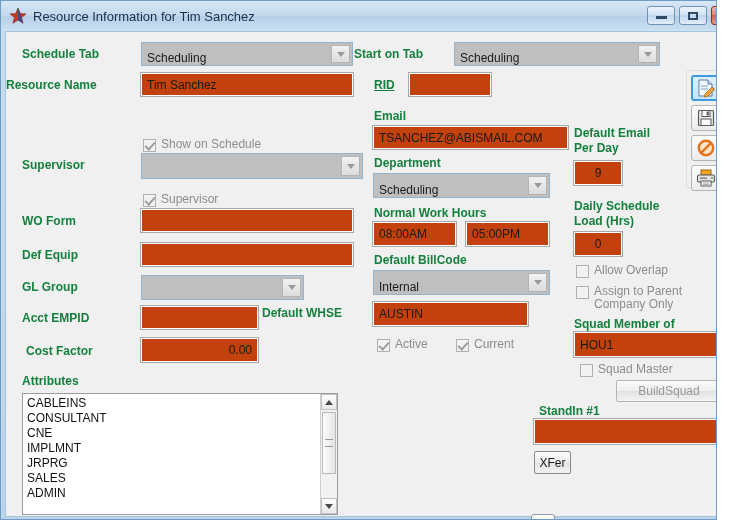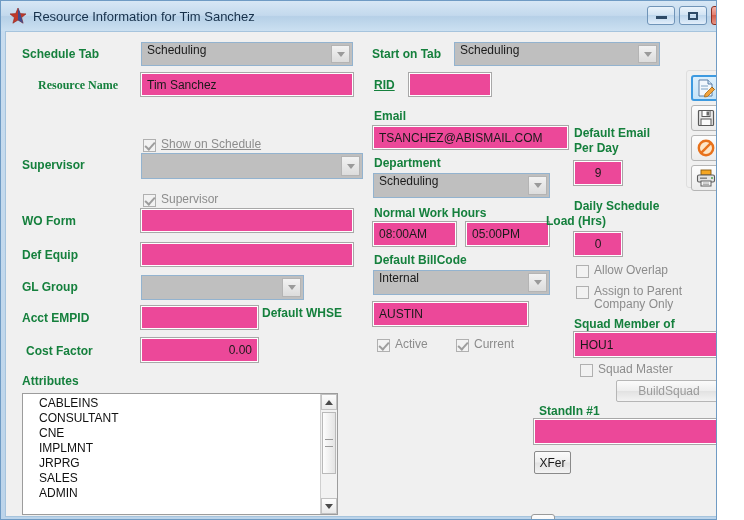--- a/index.html
+++ b/index.html
@@ -89,42 +89,42 @@
   .lbl {
     position: absolute;
     font-size: 12px;
     color: #15803d;
     font-weight: bold;
     white-space: nowrap;
   }
   .fld {
     position: absolute;
     box-sizing: border-box;
-    background: #ec4899;
+    background: #c2410c;
     border: 1px solid #ffffff;
     outline: 1px solid #a8a8a8;
     font-size: 12px;
     color: #1a1a1a;
     display: flex;
     align-items: center;
     padding: 0 5px;
     white-space: nowrap;
     overflow: hidden;
   }
   .fld.rt { justify-content: flex-end; }
   .fld.ctr { justify-content: center; }
   .combo {
     position: absolute;
     box-sizing: border-box;
     background: #bfbfbf;
     border: 1px solid #93b3cf;
     font-size: 12px;
     color: #1a1a1a;
     display: flex;
-    align-items: flex-start;
+    align-items: flex-end;
     padding: 0 5px;
     white-space: nowrap;
     cursor: pointer;
   }
   .combo .arrowbox {
     position: absolute;
     right: 2px; top: 2px; bottom: 2px;
     width: 19px;
     background: linear-gradient(to bottom, #f2f2f2, #dcdcdc);
     border: 1px solid #b4b4b4;
@@ -190,21 +190,21 @@
     border: 1px solid #9c9c9c;
     overflow: hidden;
   }
   #attr-items {
     position: absolute;
     left: 0; top: 2px; right: 18px;
   }
   .attr-item {
     font-size: 12px;
     color: #111111;
-    padding: 0 16px;
+    padding: 0 4px;
     height: 15px;
     line-height: 15px;
     white-space: nowrap;
     cursor: pointer;
   }
   #attr-scroll {
     position: absolute;
     right: 0; top: 0; bottom: 0;
     width: 17px;
     background: #f2f2f2;
@@ -315,24 +315,24 @@
   <div id="client">
 
     <span class="lbl" style="left:16px; top:15px;">Schedule Tab</span>
     <div class="combo" style="left:135px; top:10px; width:212px; height:24px;">
       <span>Scheduling</span>
       <span class="arrowbox">
           <i class="tri-down"></i>
         </span>
     </div>
 
-    <span class="lbl" style="left:32px; top:46px;font-family:Liberation Serif, serif;">Resource Name</span>
+    <span class="lbl" style="left:0; top:46px;">Resource Name</span>
     <div class="fld" style="left:135px; top:41px; width:212px; height:23px;">Tim Sanchez</div>
 
-    <div class="chk checked" style="left:137px; top:106px;text-decoration:underline;">
+    <div class="chk checked" style="left:137px; top:106px;">
       <span class="box"></span>
       <span class="ctext">Show on Schedule</span>
     </div>
 
     <span class="lbl" style="left:16px; top:126px;">Supervisor</span>
     <div class="combo" style="left:135px; top:121px; width:222px; height:26px;">
       <span></span>
       <span class="arrowbox">
           <i class="tri-down"></i>
         </span>
@@ -383,21 +383,21 @@
           <span class="grip"></span>
         </div>
         <div class="sb-btn down">
           <i class="sb-dn-tri"></i>
         </div>
       </div>
     </div>
 
     <div class="btn" style="left:18px; top:487px; width:104px; height:22px;">Edit Attributes</div>
 
-    <span class="lbl" style="left:366px; top:15px;">Start on Tab</span>
+    <span class="lbl" style="left:348px; top:15px;">Start on Tab</span>
     <div class="combo" style="left:448px; top:10px; width:206px; height:24px;">
       <span>Scheduling</span>
       <span class="arrowbox">
           <i class="tri-down"></i>
         </span>
     </div>
 
     <span class="lbl" style="left:368px; top:46px;text-decoration:underline;">RID</span>
     <div class="fld" style="left:403px; top:41px; width:82px; height:23px;"></div>
 
@@ -434,21 +434,21 @@
     <div class="chk checked" style="left:450px; top:306px;">
       <span class="box"></span>
       <span class="ctext">Current</span>
     </div>
 
     <span class="lbl" style="left:568px; top:94px;">Default Email</span>
     <span class="lbl" style="left:568px; top:109px;">Per Day</span>
     <div class="fld ctr" style="left:568px; top:129px; width:48px; height:24px;">9</div>
 
     <span class="lbl" style="left:568px; top:167px;">Daily Schedule</span>
-    <span class="lbl" style="left:540px; top:182px;">Load (Hrs)</span>
+    <span class="lbl" style="left:568px; top:182px;">Load (Hrs)</span>
     <div class="fld ctr" style="left:568px; top:200px; width:48px; height:24px;">0</div>
 
     <div class="chk" style="left:570px; top:232px;">
       <span class="box"></span>
       <span class="ctext">Allow Overlap</span>
     </div>
 
     <div class="chk" style="left:570px; top:253px;">
       <span class="box"></span>
       <span class="ctext wrap">Assign to Parent Company Only</span>

